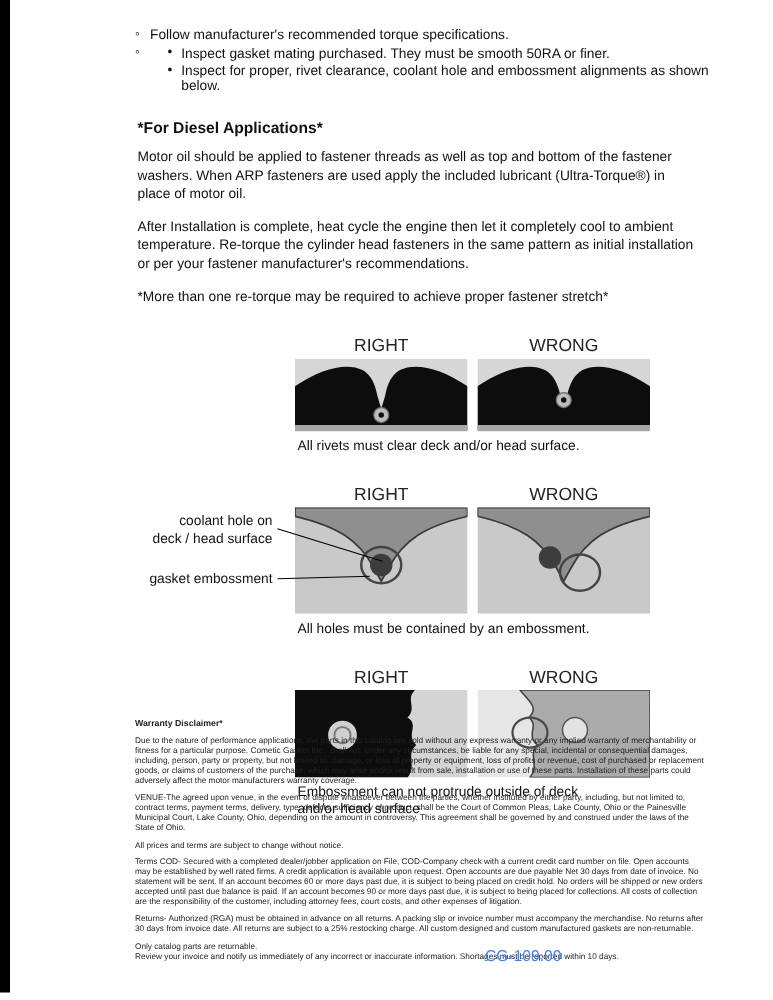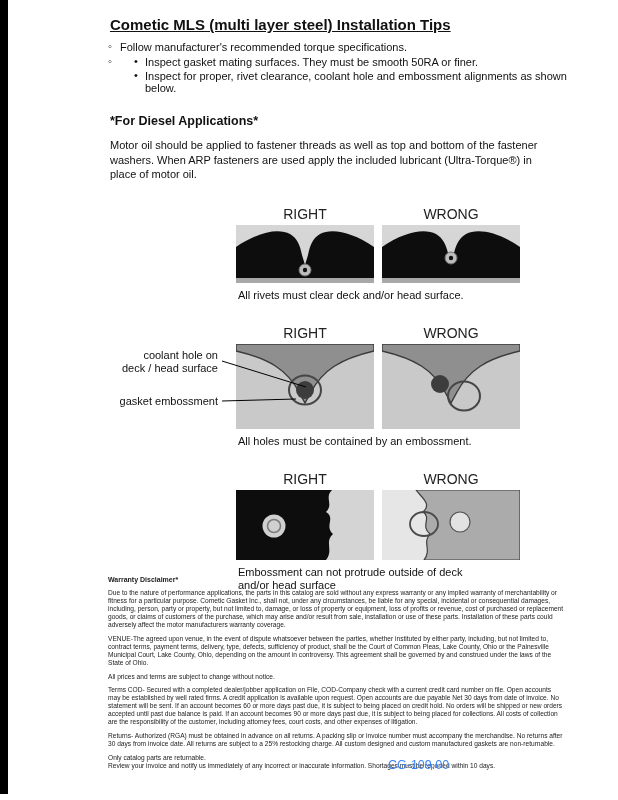--- a/index.html
+++ b/index.html
@@ -61,34 +61,35 @@
     font-size:12.5px; color:#3b82f6;
   }
 </style>
 </head>
 <body>
 
 <div class="page">
   <div class="left-bar"></div>
 
   <div class="content">
-    <h1 class="doc-title">Cometic MLS (multi layer steel) Installation Tips</h1>
 
     <ul class="tips">
       <li>Follow manufacturer's recommended torque specifications.</li>
       <li>
         <ul class="subtips">
-          <li>Inspect gasket mating surfaces.  They must be smooth 50RA or finer.</li>
+          <li>Inspect gasket mating purchased.  They must be smooth 50RA or finer.</li>
           <li>Inspect for proper, rivet clearance, coolant hole and embossment alignments as shown below.</li>
         </ul>
       </li>
     </ul>
 
     <h2 class="diesel-heading">*For Diesel Applications*</h2>
     <p class="body-para">Motor oil should be applied to fastener threads as well as top and bottom of the fastener washers. When ARP fasteners are used apply the included lubricant (Ultra-Torque®) in place of motor oil.</p>
+    <p class="body-para">After Installation is complete, heat cycle the engine then let it completely cool to ambient temperature. Re-torque the cylinder head fasteners in the same pattern as initial installation or per your fastener manufacturer's recommendations.</p>
+    <p class="note-line">*More than one re-torque may be required to achieve proper fastener stretch*</p>
 
     <div class="diagram-block">
 
       <div class="diag-row">
         <div class="diag-cols">
           <div class="diag-col">
             <div class="diag-head">RIGHT</div>
             <svg class="diag-img" viewBox="0 0 138 58" width="138" height="58">
               <rect width="138" height="58" fill="#d6d6d6"></rect>
               <path d="M0,58 L0,22 C22,7 42,3 54,9 C61,13 64,20 66,30 L69,40 L72,30 C74,20 77,13 84,9 C96,3 116,7 138,22 L138,58 Z" fill="#0d0d0d"></path>

